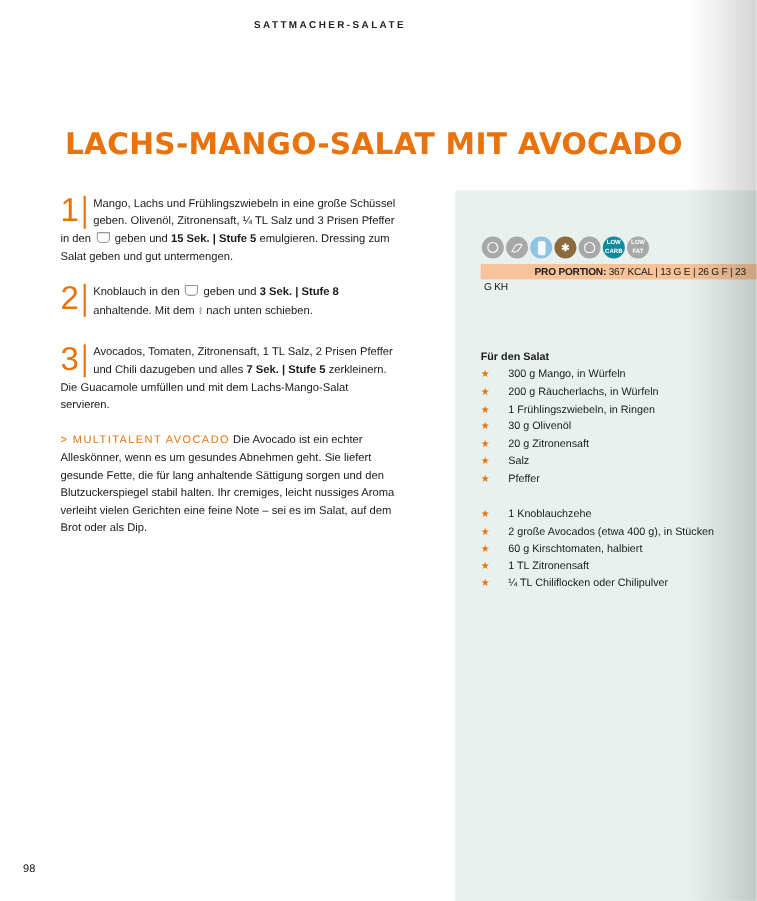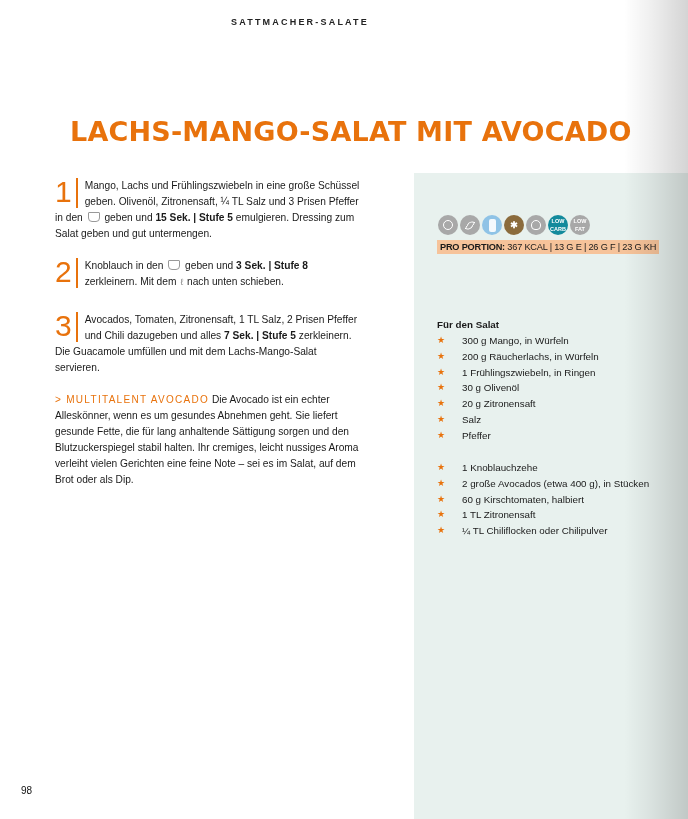--- a/index.html
+++ b/index.html
@@ -12,21 +12,21 @@
   .gutter-shadow {
     position: absolute; top: 0; right: 0; width: 64px; height: 819px;
     background: linear-gradient(to right, rgba(0,0,0,0) 0%, rgba(0,0,0,0.06) 40%, rgba(0,0,0,0.17) 100%);
     z-index: 5; pointer-events: none;
   }
   .running-head {
     position: absolute; top: 17px; left: 0; width: 600px; text-align: center;
     font-size: 9px; letter-spacing: 2.2px; font-weight: bold; color: #222;
   }
   .title {
-    position: absolute; top: 116px; left: 70px;
+    position: absolute; top: 116px; left: 59px;
     font-size: 27px; font-weight: bold; color: #e8720c; letter-spacing: 0.2px;
     font-family: "DejaVu Sans", sans-serif;
     text-align: right;
   }
   .left-col { position: absolute; left: 55px; top: 178px; width: 305px; font-size: 10.2px; line-height: 16px; }
   .step { position: relative; margin-bottom: 16px; }
   .step .num {
     float: left; font-size: 30px; line-height: 28px; color: #e8720c; margin-right: 4px;
     font-family: "Liberation Sans", sans-serif; height: 30px;
   }
@@ -55,21 +55,21 @@
   .ic.teal { background: #138a9c; font-size: 5.5px; }
   .ic.grey-txt { font-size: 5.5px; }
   .ic .inner { width: 10px; height: 10px; border: 1.5px solid #fff; border-radius: 50%; box-sizing: border-box; }
   .ic .leaf { width: 6px; height: 11px; border: 1.5px solid #fff; border-radius: 6px 0; transform: rotate(30deg); box-sizing: border-box;}
   .ic .bottle { width: 7px; height: 13px; background: #fff; border-radius: 2px; opacity: 0.9; }
   .portion {
     position: absolute; left: 23px; top: 67px; height: 14px; line-height: 14px;
     background: #f6c39a; font-size: 9.2px; padding: 0 3px; color: #1a1a1a;
     font-family: "Liberation Sans", sans-serif; letter-spacing: -0.2px;
   }
-  .portion b { font-weight: bold; }
+  .portion b { font-weight: bold; margin-left: 46px; }
   .meta { position: absolute; left: 23px; top: 101px; font-size: 9.8px; font-weight: bold; }
   .meta-row { display: flex; align-items: center; height: 15.5px; }
   .meta-dot {
     width: 10px; height: 10px; border-radius: 50%; background: #e8720c; color: #fff;
     font-size: 7px; display: flex; align-items: center; justify-content: center; margin-right: 14px; font-weight: bold;
   }
   .ing { position: absolute; left: 23px; font-size: 9.8px; }
   .ing .group-title { font-weight: bold; height: 16px; line-height: 16px; }
   .ing .item { display: flex; height: 15.8px; line-height: 15.8px; }
   .ing .star { color: #e8720c; width: 25px; font-size: 9px; }
@@ -88,21 +88,21 @@
 <div class="left-col">
   <div class="step">
     <span class="num">1</span>
     <span class="bar"></span>
     <span>Mango, Lachs und Frühlingszwiebeln in eine große Schüssel geben. Olivenöl, Zitronensaft, ¼ TL Salz und 3 Prisen Pfeffer in den </span><span class="tm-icon"></span><span> geben und </span><b>15 Sek. | Stufe 5</b><span> emulgieren. Dressing zum Salat geben und gut untermengen.</span>
   </div>
 
   <div class="step" style="margin-top:16px;">
     <span class="num">2</span>
     <span class="bar"></span>
-    <span>Knoblauch in den </span><span class="tm-icon"></span><span> geben und </span><b>3 Sek. | Stufe 8</b><span> zerkleinern. Mit dem </span><span class="spatula-icon">ℓ</span><span> nach unten schieben.</span>
+    <span>Knoblauch in den </span><span class="tm-icon"></span><span> geben und </span><b>3 Sek. | Stufe 8</b><span> anhaltende. Mit dem </span><span class="spatula-icon">ℓ</span><span> nach unten schieben.</span>
   </div>
 
   <div class="step" style="margin-top:22px;">
     <span class="num">3</span>
     <span class="bar"></span>
     <span>Avocados, Tomaten, Zitronensaft, 1 TL Salz, 2 Prisen Pfeffer und Chili dazugeben und alles </span><b>7 Sek. | Stufe 5</b><span> zerkleinern. Die Guacamole umfüllen und mit dem Lachs-Mango-Salat servieren.</span>
   </div>
 
   <div class="tip">
     <span class="tip-head">&gt; MULTITALENT AVOCADO</span><span> Die Avocado ist ein echter Alleskönner, wenn es um gesundes Abnehmen geht. Sie liefert gesunde Fette, die für lang anhaltende Sättigung sorgen und den Blutzuckerspiegel stabil halten. Ihr cremiges, leicht nussiges Aroma verleiht vielen Gerichten eine feine Note – sei es im Salat, auf dem Brot oder als Dip.</span>

